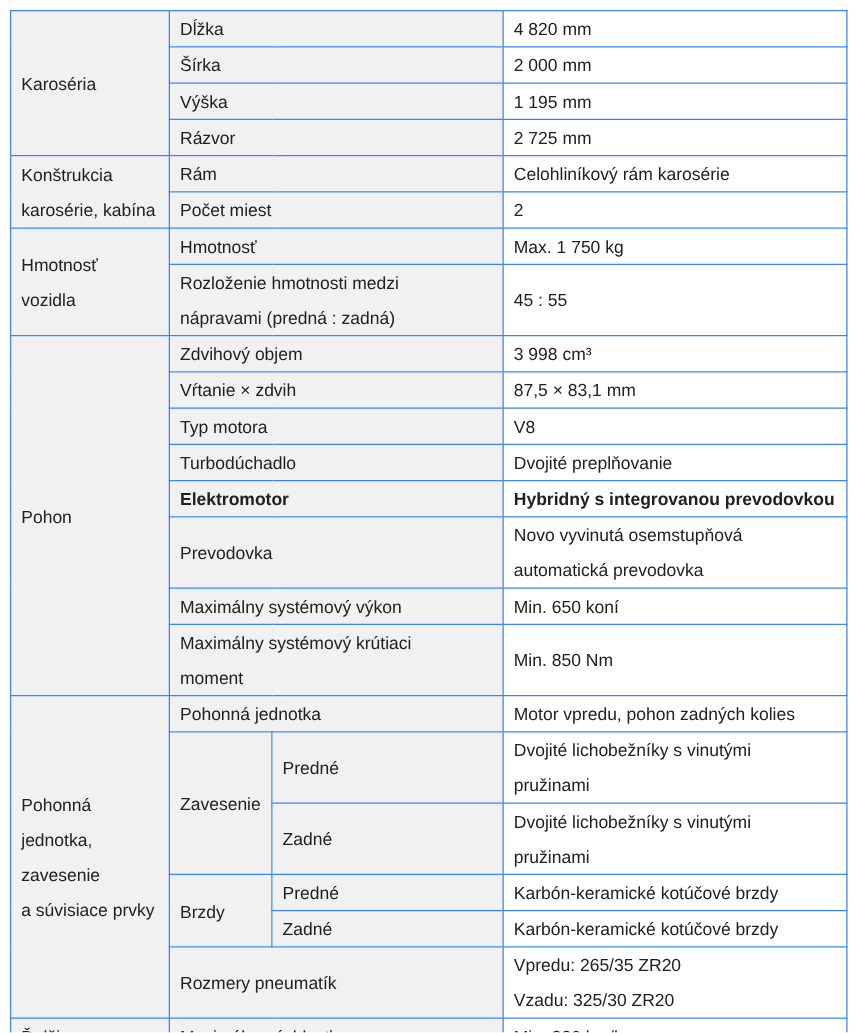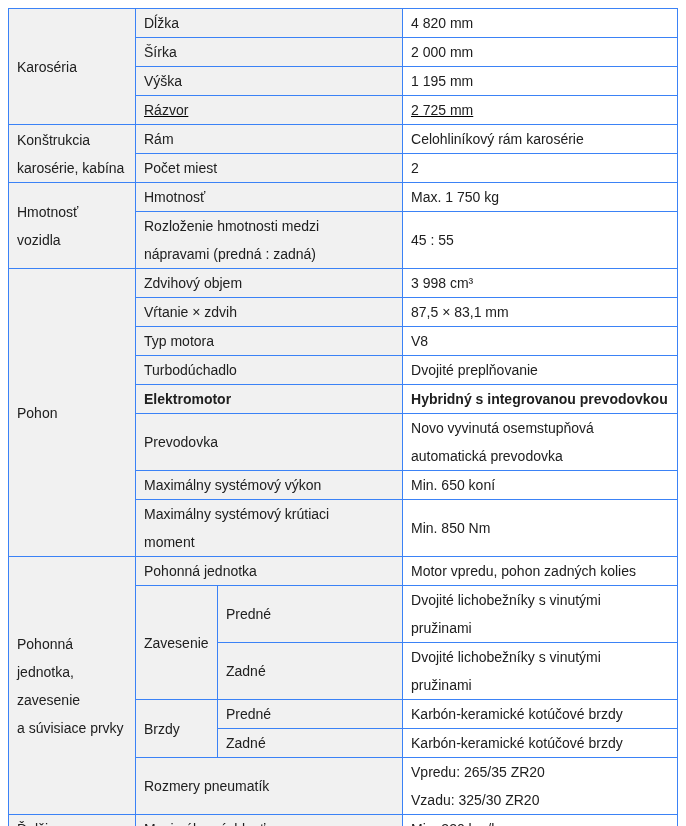--- a/index.html
+++ b/index.html
@@ -63,21 +63,21 @@
           <td class="value">4 820 mm</td>
         </tr>
         <tr style="height: 28px;">
           <td class="prop" colspan="2">Šírka</td>
           <td class="value">2 000 mm</td>
         </tr>
         <tr style="height: 28px;">
           <td class="prop" colspan="2">Výška</td>
           <td class="value">1 195 mm</td>
         </tr>
-        <tr style="height: 28px; text-decoration: underline;">
+        <tr style="height: 28px;">
           <td class="prop" colspan="2">Rázvor</td>
           <td class="value">2 725 mm</td>
         </tr>
         <tr style="height: 28px;">
           <td class="group" rowspan="2">Konštrukcia
 karosérie, kabína</td>
           <td class="prop" colspan="2">Rám</td>
           <td class="value">Celohliníkový rám karosérie</td>
         </tr>
         <tr style="height: 28px;">

